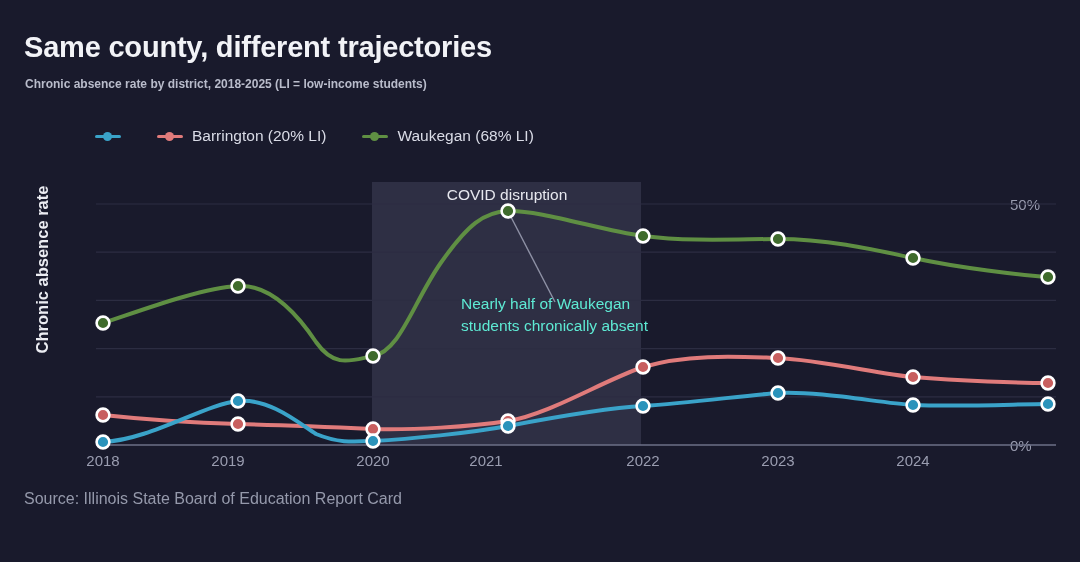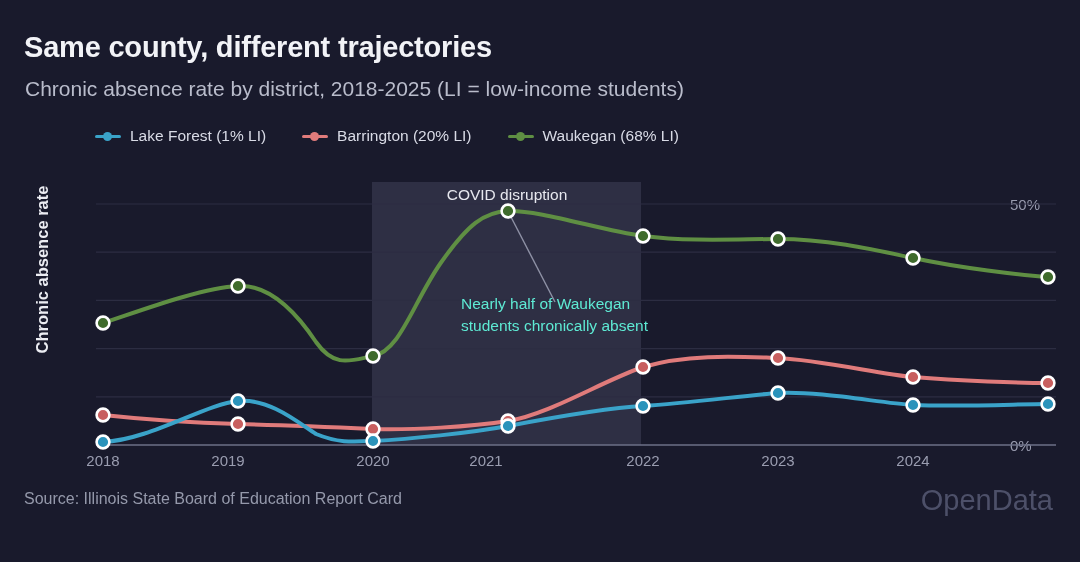--- a/index.html
+++ b/index.html
@@ -11,21 +11,21 @@
   }
   #root { position: relative; width: 1080px; height: 562px; background: #191a2c; margin-top: 12px; }
 
   .title {
     position: absolute; left: 24px; top: 19px;
     font-size: 29px; font-weight: bold; color: #f2f3f7;
     letter-spacing: -0.2px;
   }
   .subtitle {
     position: absolute; left: 25px; top: 65px;
-    font-size: 21px; color: #b9bccb; font-weight: normal;
+    font-size: 12px; color: #b9bccb; font-weight: bold;
   }
 
   .legend { position: absolute; left: 95px; top: 115px; display: flex; align-items: center; gap: 36px; }
   .legend-item { display: flex; align-items: center; gap: 9px; }
   .legend-mark { position: relative; width: 26px; height: 12px; }
   .legend-mark .lm-line { position: absolute; left: 0; top: 4.5px; width: 26px; height: 3.4px; border-radius: 2px; }
   .legend-mark .lm-dot { position: absolute; left: 8px; top: 2px; width: 9px; height: 9px; border-radius: 50%; }
   .legend-label { font-size: 15.5px; color: #d9dbe6; white-space: nowrap; }
 
   .ylabel {
@@ -70,21 +70,20 @@
 
   <div class="title">Same county, different trajectories</div>
   <div class="subtitle">Chronic absence rate by district, 2018-2025 (LI = low-income students)</div>
 
   <div class="legend">
     <div class="legend-item">
       <span class="legend-mark">
         <span class="lm-line" style="background:#3aa3c9"></span>
         <span class="lm-dot" style="background:#3aa3c9"></span>
       </span>
-      <span class="legend-label">Lake Forest (1% LI)</span>
     </div>
     <div class="legend-item">
       <span class="legend-mark">
         <span class="lm-line" style="background:#e07b7b"></span>
         <span class="lm-dot" style="background:#e07b7b"></span>
       </span>
       <span class="legend-label">Barrington (20% LI)</span>
     </div>
     <div class="legend-item">
       <span class="legend-mark">
@@ -164,15 +163,14 @@
   </svg>
 
   <div class="anno-covid" style="left:507px; top:174px;">COVID disruption</div>
 
   <div class="anno-note" style="left:461px; top:281px;">
     <div>Nearly half of Waukegan</div>
     <div>students chronically absent</div>
   </div>
 
   <div class="source">Source: Illinois State Board of Education Report Card</div>
-  <div class="watermark">OpenData</div>
 
 </div>
 
 </body></html>

